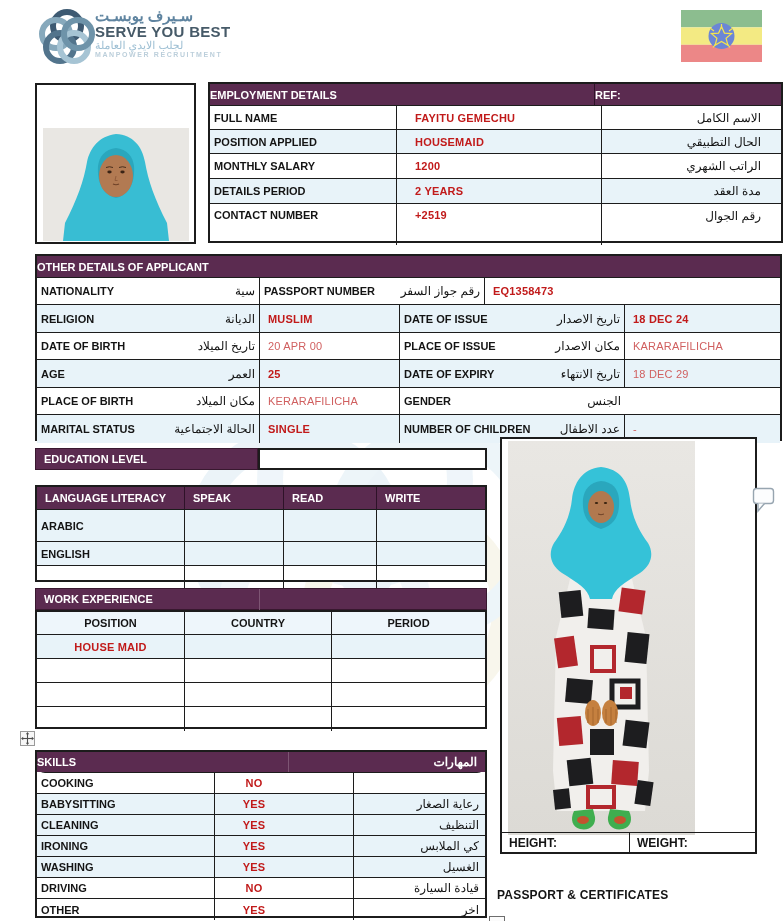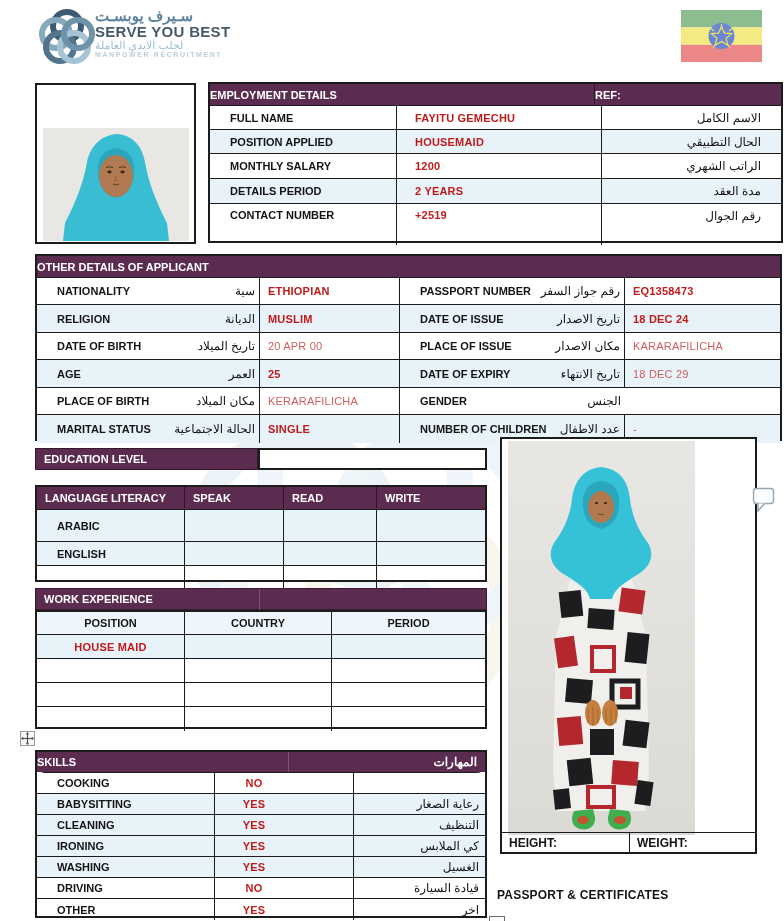--- a/index.html
+++ b/index.html
@@ -8,21 +8,21 @@
   .abs{position:absolute;}
   .z{z-index:2;}
   
   .bar{background:#5b2b50; color:#fff; font-weight:bold; font-size:11px; display:flex; align-items:center; padding-left:8px; box-sizing:border-box; border:1px solid #38182f;}
   
   .tbl{box-sizing:border-box; border:2px solid #1c1c1c; background:#fff;}
   .trow{display:flex; box-sizing:border-box; border-bottom:1px solid #1c1c1c;}
   .trow:last-child{border-bottom:none;}
   .cell{box-sizing:border-box; border-right:1px solid #1c1c1c; display:flex; align-items:center; font-size:11px; color:#141414; overflow:hidden;}
   .cell:last-child{border-right:none;}
-  .lbl{font-weight:bold; padding-left:20px;}
+  .lbl{font-weight:bold; padding-left:4px;}
   .ar{direction:rtl; font-size:12px; color:#141414;}
   .val{color:#c11a1a; font-weight:bold; letter-spacing:.2px;}
   .vlt{color:#d05f5f; font-weight:normal;}
   .blue{background:#e8f3f9;}
   .hblue{background:#eef6fb;}
   .ctr{justify-content:center; padding-left:0;}
   .spread{justify-content:space-between; padding-right:4px;}
   .hdrcell{background:#5b2b50; color:#fff; font-weight:bold; border-right:1px solid #2e1228;}
   
   .logo-text{line-height:1.05;}
@@ -128,21 +128,20 @@
   <div class="abs z tbl" style="left:35px; top:254px; width:747px; height:187px;">
     <div class="trow" style="height:22px;">
       <div class="cell hdrcell" style="width:743px; border-right:none;">OTHER DETAILS OF APPLICANT</div>
     </div>
 
     <div class="trow" style="height:27px;">
       <div class="cell spread" style="width:223px;">
           <span class="lbl">NATIONALITY</span>
           <span class="ar">سية</span>
         </div>
-      <div class="cell val" style="width:140px; padding-left:8px;">ETHIOPIAN</div>
       <div class="cell spread" style="width:225px;">
           <span class="lbl">PASSPORT NUMBER</span>
           <span class="ar">رقم جواز السفر</span>
         </div>
       <div class="cell val" style="width:155px; padding-left:8px;">EQ1358473</div>
     </div>
 
     <div class="trow blue" style="height:28px;">
       <div class="cell spread" style="width:223px;">
           <span class="lbl">RELIGION</span>

